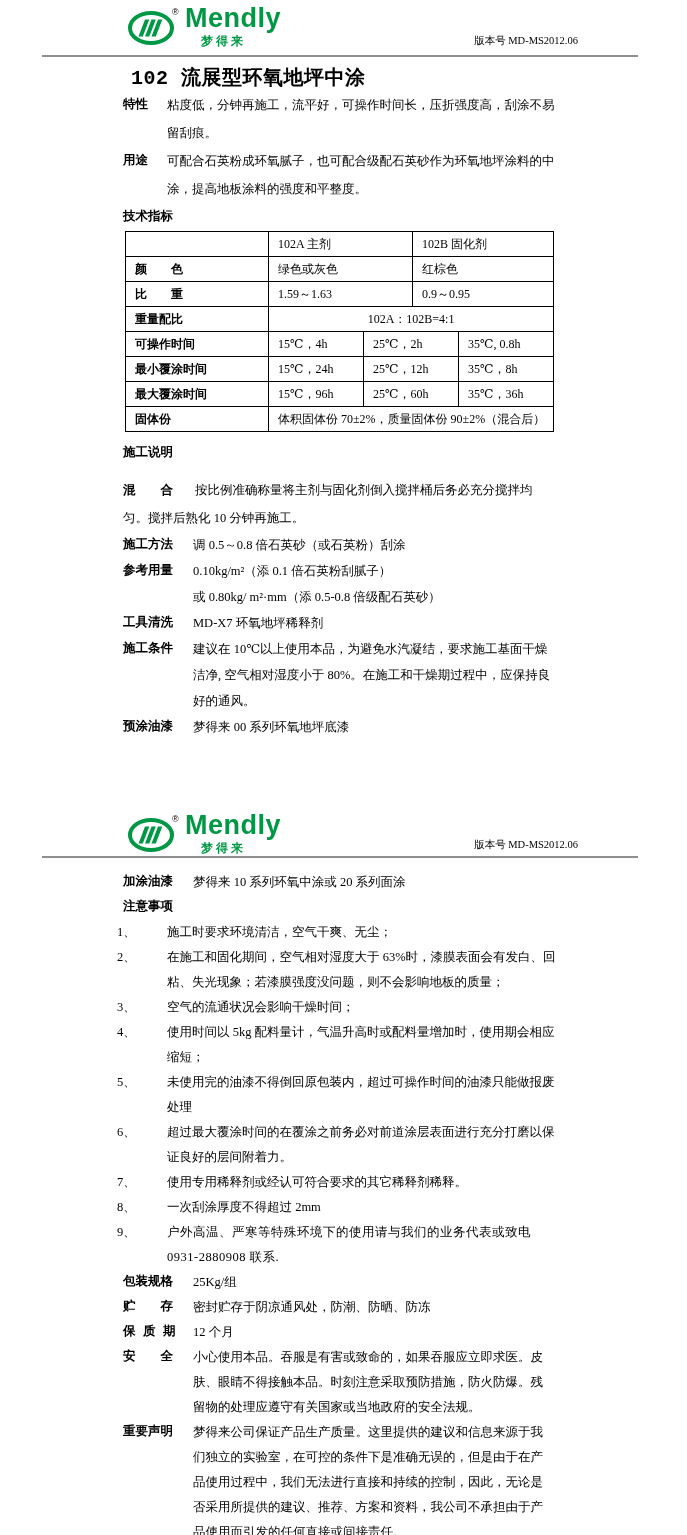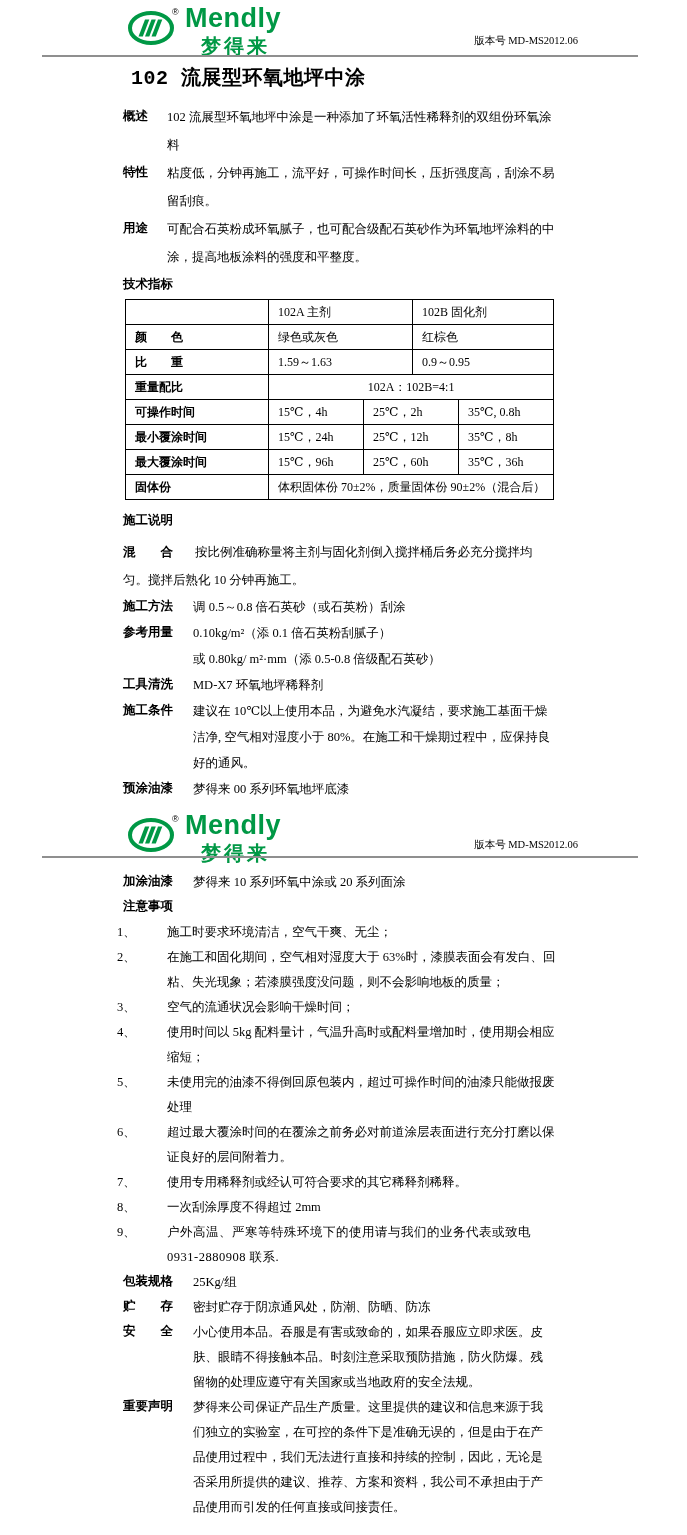--- a/index.html
+++ b/index.html
@@ -26,21 +26,21 @@
   .logo svg { position: absolute; left: 0; top: 4px; }
   .reg { position: absolute; left: 44px; top: 0px; font-size: 9px; font-family: "Liberation Sans", sans-serif; }
   .brand-en {
     position: absolute; left: 57px; top: -4px;
     font-family: "Liberation Sans", "DejaVu Sans", sans-serif;
     font-weight: 700; font-size: 27px; letter-spacing: 0.5px; color: #009845;
   }
   .brand-cn {
     position: absolute; left: 73px; top: 26px;
     font-family: "Liberation Sans", "DejaVu Sans", sans-serif;
-    font-weight: 700; font-size: 20px; letter-spacing: 3px; color: #009845;
+    font-weight: 700; font-size: 12px; letter-spacing: 3px; color: #009845;
   }
   .version { position: absolute; right: 109px; top: 34px; font-size: 10.5px; }
   #page2 .version { top: 38px; }
 
   
   .doc-title { margin: 7px 0 0 131px; font-size: 20px; letter-spacing: 0.5px; }
   .row { display: flex; margin-left: 123px; line-height: 28px; }
   .row .lbl { flex: 0 0 44px; }
   .row .txt { width: 392px; }
   .row-wide .lbl { flex: 0 0 70px; }
@@ -48,21 +48,21 @@
   .mt-first { margin-top: 12px; }
   .h2 { margin-left: 123px; line-height: 28px; }
 
   
   table.tech { margin: 0 0 0 125px; border-collapse: collapse; table-layout: fixed; width: 428px; font-size: 12px; }
   table.tech td { border: 1px solid #000; height: 25px; padding: 0 4px 0 9px; vertical-align: middle; overflow: hidden; white-space: nowrap; }
   table.tech td.c { text-align: center; padding: 0; }
 
   .p1rows { line-height: 26px; }
   .p1rows .row { line-height: 26px; }
-  .mixp { margin: 4px 0 0 123px; width: 432px; line-height: 27px; }
+  .mixp { margin: 10px 0 0 123px; width: 432px; line-height: 27px; }
   .mixp .gap { display: inline-block; width: 22px; }
   .h2.cons { margin-top: 8px; line-height: 27px; }
 
   
   #page2 .row { line-height: 25px; }
   .notice { display: flex; margin-left: 117px; line-height: 25px; }
   .notice .num { flex: 0 0 50px; }
   .notice .txt { width: 392px; }
   .sp9 { letter-spacing: 0.5px; }
 </style>
@@ -81,24 +81,20 @@
       <span class="reg">®</span>
       <span class="brand-en">Mendly</span>
       <span class="brand-cn">梦得来</span>
     </div>
     <div class="version">版本号 MD-MS2012.06</div>
     <div class="rule"></div>
   </header>
 
   <h1 class="doc-title hei">102 流展型环氧地坪中涂</h1>
 
-  <div class="row mt-first">
-    <span class="lbl hei">概述</span>
-    <div class="txt">102 流展型环氧地坪中涂是一种添加了环氧活性稀释剂的双组份环氧涂料</div>
-  </div>
   <div class="row">
     <span class="lbl hei">特性</span>
     <div class="txt">粘度低，分钟再施工，流平好，可操作时间长，压折强度高，刮涂不易留刮痕。</div>
   </div>
   <div class="row">
     <span class="lbl hei">用途</span>
     <div class="txt">可配合石英粉成环氧腻子，也可配合级配石英砂作为环氧地坪涂料的中涂，提高地板涂料的强度和平整度。</div>
   </div>
 
   <div class="h2 hei">技术指标</div>
@@ -250,20 +246,24 @@
 
   <div class="row row-wide">
     <span class="lbl hei">包装规格</span>
     <div class="txt">25Kg/组</div>
   </div>
   <div class="row row-wide">
     <span class="lbl hei">贮　　存</span>
     <div class="txt">密封贮存于阴凉通风处，防潮、防晒、防冻</div>
   </div>
   <div class="row row-wide">
+    <span class="lbl hei">保 质 期</span>
+    <div class="txt">12 个月</div>
+  </div>
+  <div class="row row-wide">
     <span class="lbl hei">安　　全</span>
     <div class="txt">小心使用本品。吞服是有害或致命的，如果吞服应立即求医。皮肤、眼睛不得接触本品。时刻注意采取预防措施，防火防爆。残留物的处理应遵守有关国家或当地政府的安全法规。</div>
   </div>
   <div class="row row-wide">
     <span class="lbl hei">重要声明</span>
     <div class="txt">梦得来公司保证产品生产质量。这里提供的建议和信息来源于我们独立的实验室，在可控的条件下是准确无误的，但是由于在产品使用过程中，我们无法进行直接和持续的控制，因此，无论是否采用所提供的建议、推荐、方案和资料，我公司不承担由于产品使用而引发的任何直接或间接责任。</div>
   </div>
 </section>
 
 </body></html>

